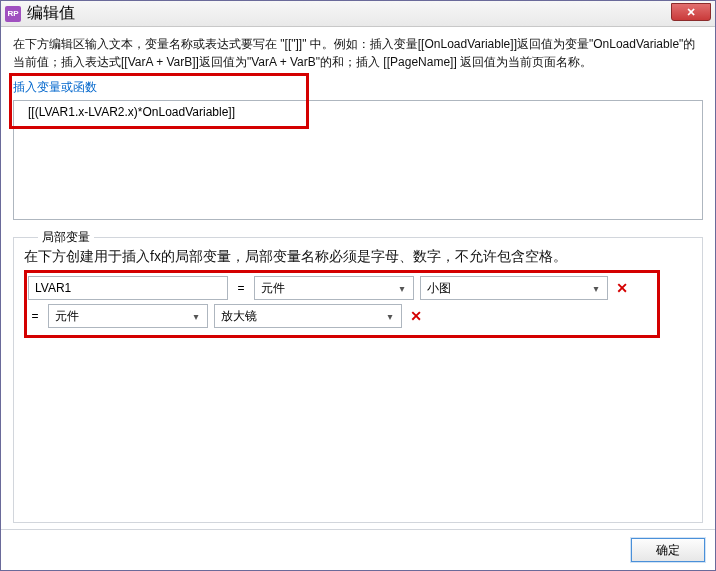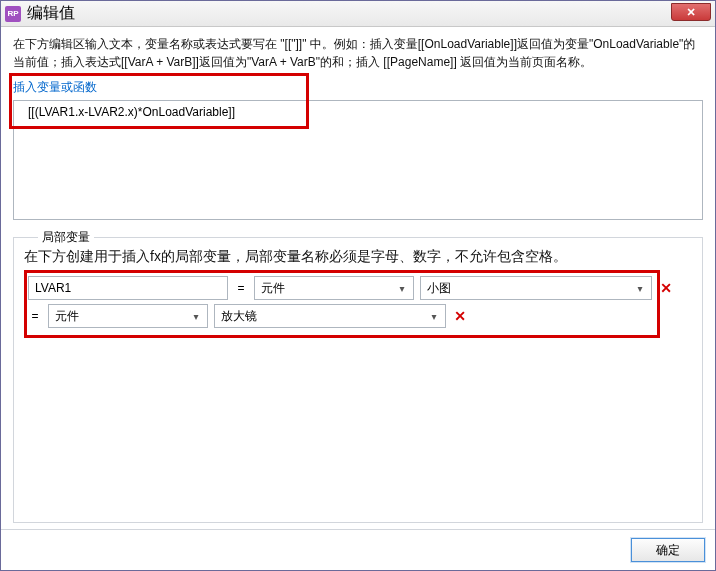--- a/index.html
+++ b/index.html
@@ -136,21 +136,21 @@
     align-items:center;
     justify-content:space-between;
     padding:0 4px 0 6px;
     font-size:12px;
     cursor:pointer;
   }
   .combo .drop {
     width:14px; text-align:center; color:#555; font-size:10px;
   }
   .combo-type { width:160px;gap:21px; }
-  .combo-target { width:232px; }
+  .combo-target { width:188px; }
   .del-x {
     width:16px; text-align:center;
     color:#d40000; font-weight:bold; font-size:14px;
     cursor:pointer;
   }
   
   .hl-rows {
     position:absolute;
     border:3px solid #d40000;
     pointer-events:none;

